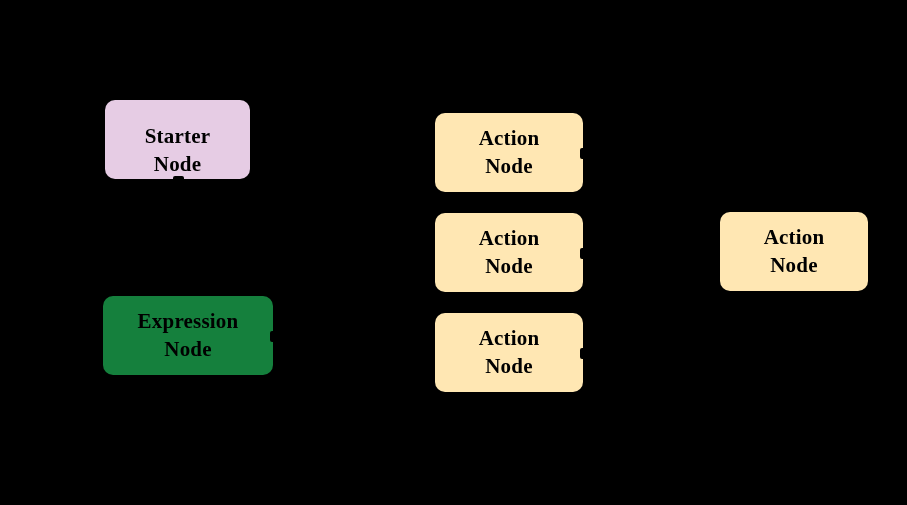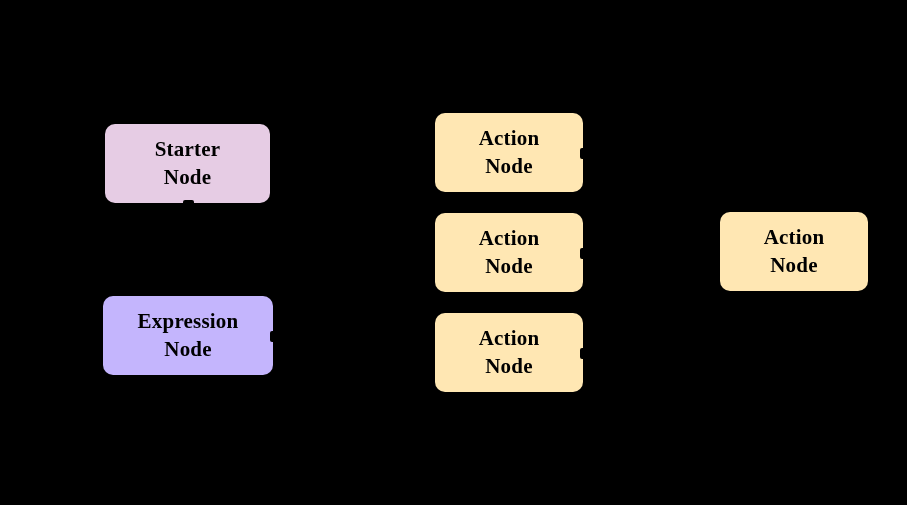--- a/index.html
+++ b/index.html
@@ -82,27 +82,27 @@
       <path d="M 188 195 L 188 296"></path>
       <path d="M 273 335 C 350 335, 360 152, 435 152"></path>
       <path d="M 273 335 C 350 335, 360 252, 435 252"></path>
       <path d="M 273 335 C 350 335, 360 352, 435 352"></path>
       <path d="M 583 152 C 650 152, 660 251, 720 251"></path>
       <path d="M 583 252 C 650 252, 660 251, 720 251"></path>
       <path d="M 583 352 C 650 352, 660 251, 720 251"></path>
     </g>
   </svg>
 
-  <div class="node" id="node-starter" style="left:105px; top:124px; width:165px; height:79px; background:#e6cce4;">
+  <div class="node" id="node-starter" style="left:105px; top:100px; width:145px; height:79px; background:#e6cce4;justify-content:flex-end;">
     <span class="node-label">Starter
 Node</span>
     <span class="port-bottom"></span>
   </div>
 
-  <div class="node" id="node-expression" style="left:103px; top:296px; width:170px; height:79px; background:#c4b5fd;">
+  <div class="node" id="node-expression" style="left:103px; top:296px; width:170px; height:79px; background:#15803d;">
     <span class="node-label">Expression
 Node</span>
     <span class="port-out"></span>
   </div>
 
   <div class="node" id="node-action-1" style="left:435px; top:113px; width:148px; height:79px; background:#ffe7b3;">
     <span class="node-label">Action
 Node</span>
     <span class="port-out"></span>
   </div>

